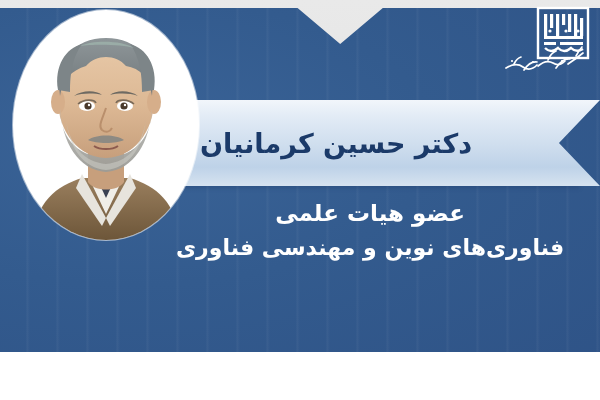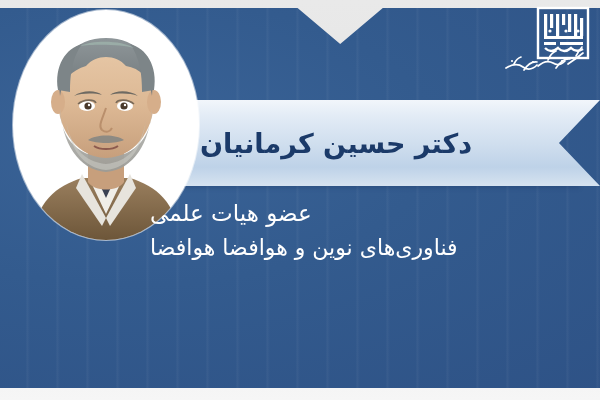--- a/index.html
+++ b/index.html
@@ -7,21 +7,21 @@
     padding: 0;
     background: #ffffff;
   }
   body {
     font-family: "DejaVu Sans", "Liberation Sans", sans-serif;
   }
 
   #poster {
     position: relative;
     width: 600px;
-    height: 400px;
+    height: 352px;
     overflow: hidden;
     background: #ec4899;
   }
 
   
   .backdrop {
     position: absolute;
     inset: 0;
     background: linear-gradient(180deg, #e9e9e9 0%, #e4e4e4 45%, #f6f6f6 100%);
   }
@@ -138,24 +138,24 @@
     white-space: nowrap;
   }
 
   
   .subtitle {
     position: absolute;
     left: 150px;
     top: 196px;
     width: 440px;
     direction: rtl;
-    text-align: left;
+    text-align: center;
     color: #ffffff;
     font-size: 23px;
-    font-weight: normal;
+    font-weight: bold;
     line-height: 1.52;
   }
   .subtitle .line { display: block; white-space: nowrap; }
   .subtitle .line-wide { font-size: 22px; letter-spacing: -0.2px; }
 
   
   .logo {
     position: absolute;
     right: 8px;
     top: 6px;
@@ -245,21 +245,21 @@
 
       <path d="M30 92 C32 126 48 154 76 156 C104 154 120 126 122 92
                C122 118 108 140 76 142 C44 140 30 118 30 92 Z" fill="url(#beardg)" opacity=".95"></path>
       <path d="M36 104 C40 134 54 152 76 154 C98 152 112 134 116 104
                C112 130 98 146 76 148 C54 146 40 130 36 104 Z" fill="#c9c9c3" opacity=".6"></path>
     </svg>
   </div>
 
   <div class="subtitle">
     <span class="line">عضو هیات علمی</span>
-    <span class="line line-wide">فناوری‌های نوین و هوافضا هوافضا</span>
+    <span class="line line-wide">فناوری‌های نوین و مهندسی فناوری</span>
   </div>
 
   <div class="logo">
     <svg width="92" height="80" viewBox="0 0 92 80">
 
       <rect x="38" y="2" width="50" height="50" fill="none" stroke="#ffffff" stroke-width="2.4"></rect>
 
       <g fill="#ffffff">
         <rect x="44" y="8" width="3.2" height="22"></rect>
         <rect x="50" y="8" width="3.2" height="14"></rect>

